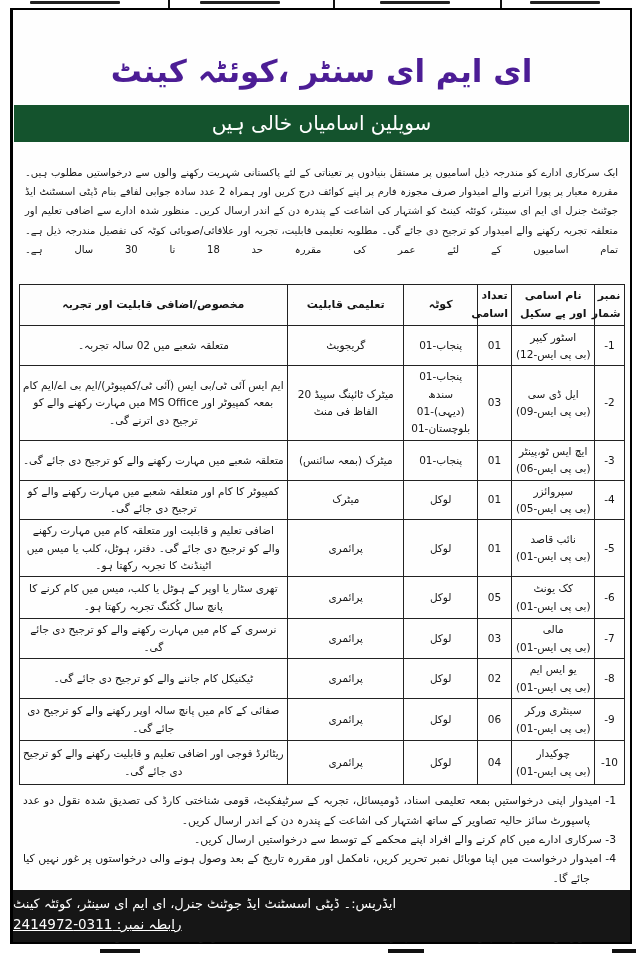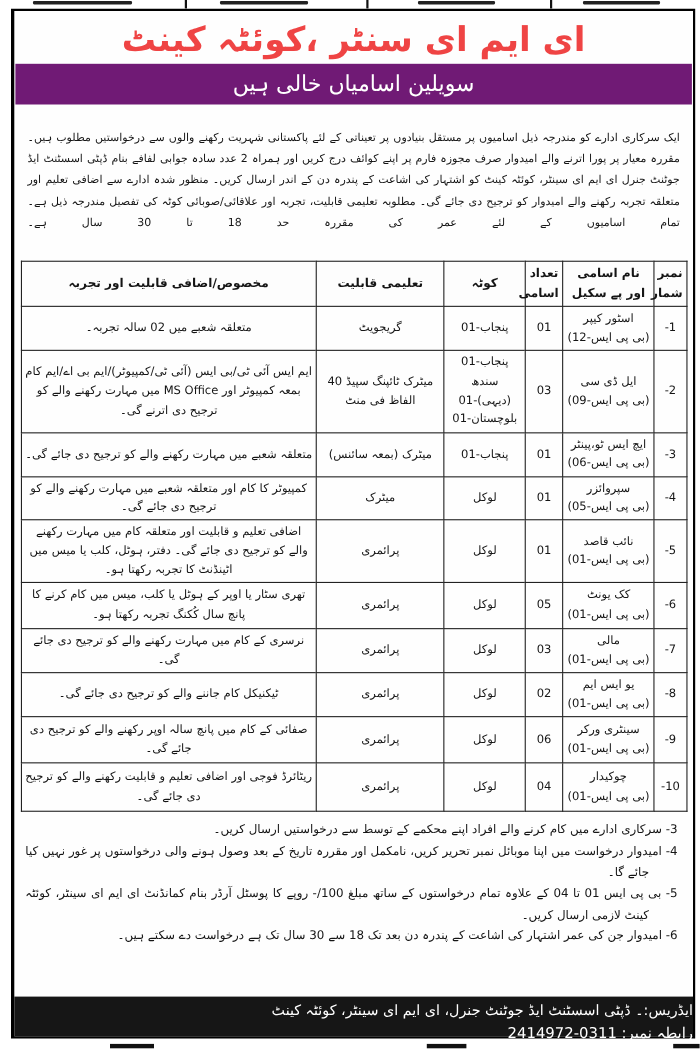--- a/index.html
+++ b/index.html
@@ -9,24 +9,24 @@
   
   .top-strip { position:absolute; left:0; top:0; width:636px; height:8px;
     background:#fff; overflow:hidden; }
   .top-strip .vline { position:absolute; top:0; width:2px; height:8px; background:#111; }
   .top-strip .smudge { position:absolute; top:1px; height:3px; background:#222; border-radius:1px; }
 
   
   .frame { position:absolute; left:10px; top:8px; width:622px; height:936px;
     background:#fefefe; border:2px solid #000; border-left-width:3px; }
 
-  .title { text-align:center; padding:7px 0 4px; font-size:31px; font-weight:bold;
-    letter-spacing:1px; color:#ef4444; direction:rtl; }
-
-  .black-bar { background:#701a75; color:#fff; text-align:center; direction:rtl; }
+  .title { text-align:center; padding:7px 0 16px; font-size:31px; font-weight:bold;
+    letter-spacing:1px; color:#4c1d95; direction:rtl;margin-top:36px; }
+
+  .black-bar { background:#14532d; color:#fff; text-align:center; direction:rtl; }
   .subtitle-bar { height:37px; line-height:37px; font-size:20px; margin:0 1px; }
 
   .intro { direction:rtl; text-align:justify; font-size:10px; line-height:1.92;
     padding:21px 12px 4px 12px; }
   .intro:after { content:""; display:inline-block; width:100%; }
 
   
   table.vac { direction:rtl; width:606px; margin:2px auto 0; border-collapse:collapse;
     table-layout:fixed; }
   table.vac th, table.vac td { border:1px solid #222; text-align:center;
@@ -34,22 +34,22 @@
   table.vac th { font-weight:bold; font-size:11px; background:#fdfdfd; }
   col.c-serial { width:4.8%; } col.c-name { width:13.8%; } col.c-count { width:5.6%; }
   col.c-quota { width:12.2%; } col.c-edu { width:19.2%; } col.c-extra { width:44.4%; }
   .post-name, .post-scale, .quota-line { display:block;text-align:center; }
 
   
   .notes { direction:rtl; padding:6px 14px 0 10px; font-size:10.8px; line-height:1.8; }
   .note { text-align:justify; padding-right:26px; text-indent:-26px; }
 
   
-  .footer-bar { position:absolute; left:0; right:0; bottom:0; height:36px;
-    background:#161616; color:#fff; text-align:right; direction:rtl; padding-top:4px; }
+  .footer-bar { position:absolute; left:0; right:0; bottom:0; height:52px;
+    background:#161616; color:#fff; text-align:left; direction:rtl; padding-top:4px; }
   .footer-address { font-size:13px; line-height:20px; }
   .footer-phone { font-size:13.5px; line-height:20px;text-decoration:underline; }
 
   
   .bottom-artifacts { position:absolute; left:0; top:948px; width:636px; height:8px; }
   .bottom-artifacts .dash { position:absolute; top:1px; height:4px; background:#111; }
 </style>
 </head>
 <body>
 
@@ -105,21 +105,21 @@
       <td>
             <span class="post-name">ایل ڈی سی</span>
             <span class="post-scale">(بی پی ایس-09)</span>
           </td>
       <td>03</td>
       <td>
         <span class="quota-line">پنجاب-01</span>
         <span class="quota-line">سندھ (دیہی)-01</span>
         <span class="quota-line">بلوچستان-01</span>
       </td>
-      <td>میٹرک ٹائپنگ سپیڈ 40 الفاظ فی منٹ</td>
+      <td>میٹرک ٹائپنگ سپیڈ 20 الفاظ فی منٹ</td>
       <td>ایم ایس آئی ٹی/بی ایس (آئی ٹی/کمپیوٹر)/ایم بی اے/ایم کام بمعہ کمپیوٹر اور MS Office میں مہارت رکھنے والے کو ترجیح دی اترنے گی۔</td>
     </tr>
     <tr style="height:40px">
       <td>3-</td>
       <td>
             <span class="post-name">ایچ ایس ٹو،پینٹر</span>
             <span class="post-scale">(بی پی ایس-06)</span>
           </td>
       <td>01</td>
       <td>پنجاب-01</td>
@@ -200,20 +200,21 @@
           </td>
       <td>04</td>
       <td>لوکل</td>
       <td>پرائمری</td>
       <td>ریٹائرڈ فوجی اور اضافی تعلیم و قابلیت رکھنے والے کو ترجیح دی جائے گی۔</td>
     </tr>
   </tbody>
     </table>
 
   <div class="notes">
+    <div class="note">1- امیدوار اپنی درخواستیں بمعہ تعلیمی اسناد، ڈومیسائل، تجربہ کے سرٹیفکیٹ، قومی شناختی کارڈ کی تصدیق شدہ نقول دو عدد پاسپورٹ سائز حالیہ تصاویر کے ساتھ اشتہار کی اشاعت کے پندرہ دن کے اندر ارسال کریں۔</div>
     <div class="note">3- سرکاری ادارے میں کام کرنے والے افراد اپنے محکمے کے توسط سے درخواستیں ارسال کریں۔</div>
     <div class="note">4- امیدوار درخواست میں اپنا موبائل نمبر تحریر کریں، نامکمل اور مقررہ تاریخ کے بعد وصول ہونے والی درخواستوں پر غور نہیں کیا جائے گا۔</div>
     <div class="note">5- بی پی ایس 01 تا 04 کے علاوہ تمام درخواستوں کے ساتھ مبلغ 100/- روپے کا پوسٹل آرڈر بنام کمانڈنٹ ای ایم ای سینٹر، کوئٹہ کینٹ لازمی ارسال کریں۔</div>
     <div class="note">6- امیدوار جن کی عمر اشتہار کی اشاعت کے پندرہ دن بعد تک 18 سے 30 سال تک ہے درخواست دے سکتے ہیں۔</div>
 
   </div>
 
   <div class="footer-bar black-bar">
     <div class="footer-address">ایڈریس:۔ ڈپٹی اسسٹنٹ ایڈ جوٹنٹ جنرل، ای ایم ای سینٹر، کوئٹہ کینٹ</div>
     <div class="footer-phone">رابطہ نمبر: 0311-2414972</div>

